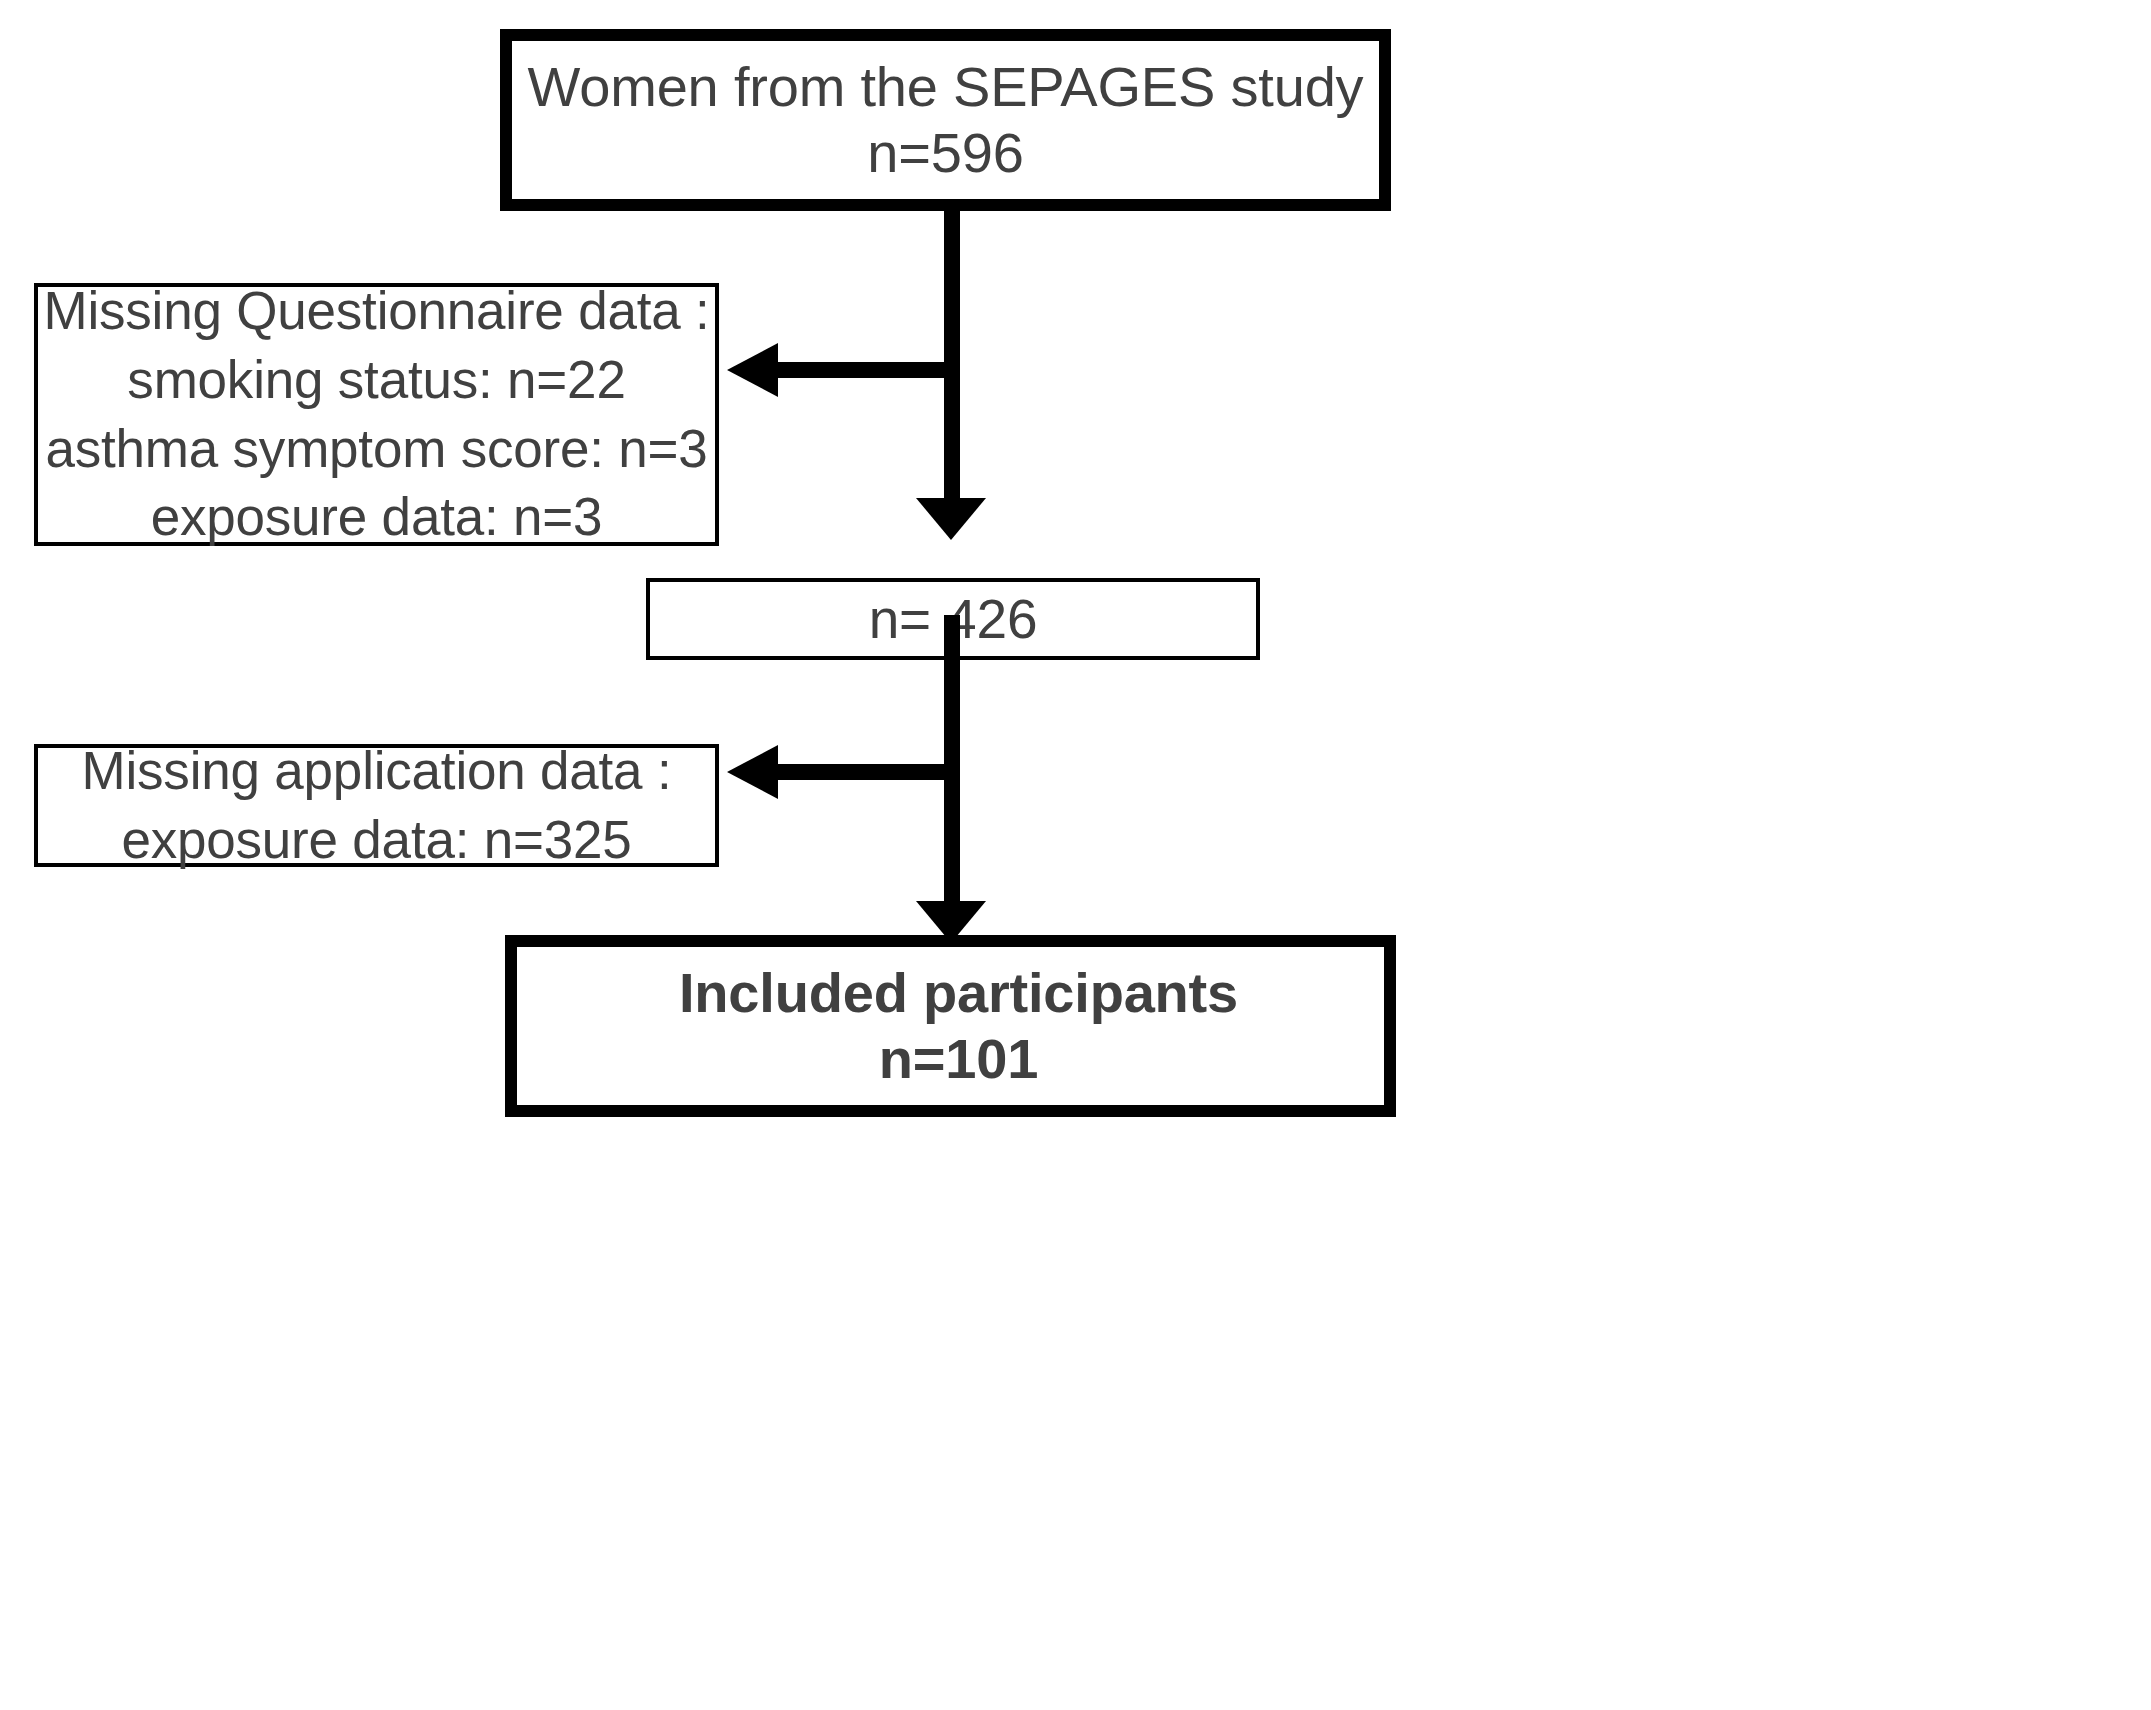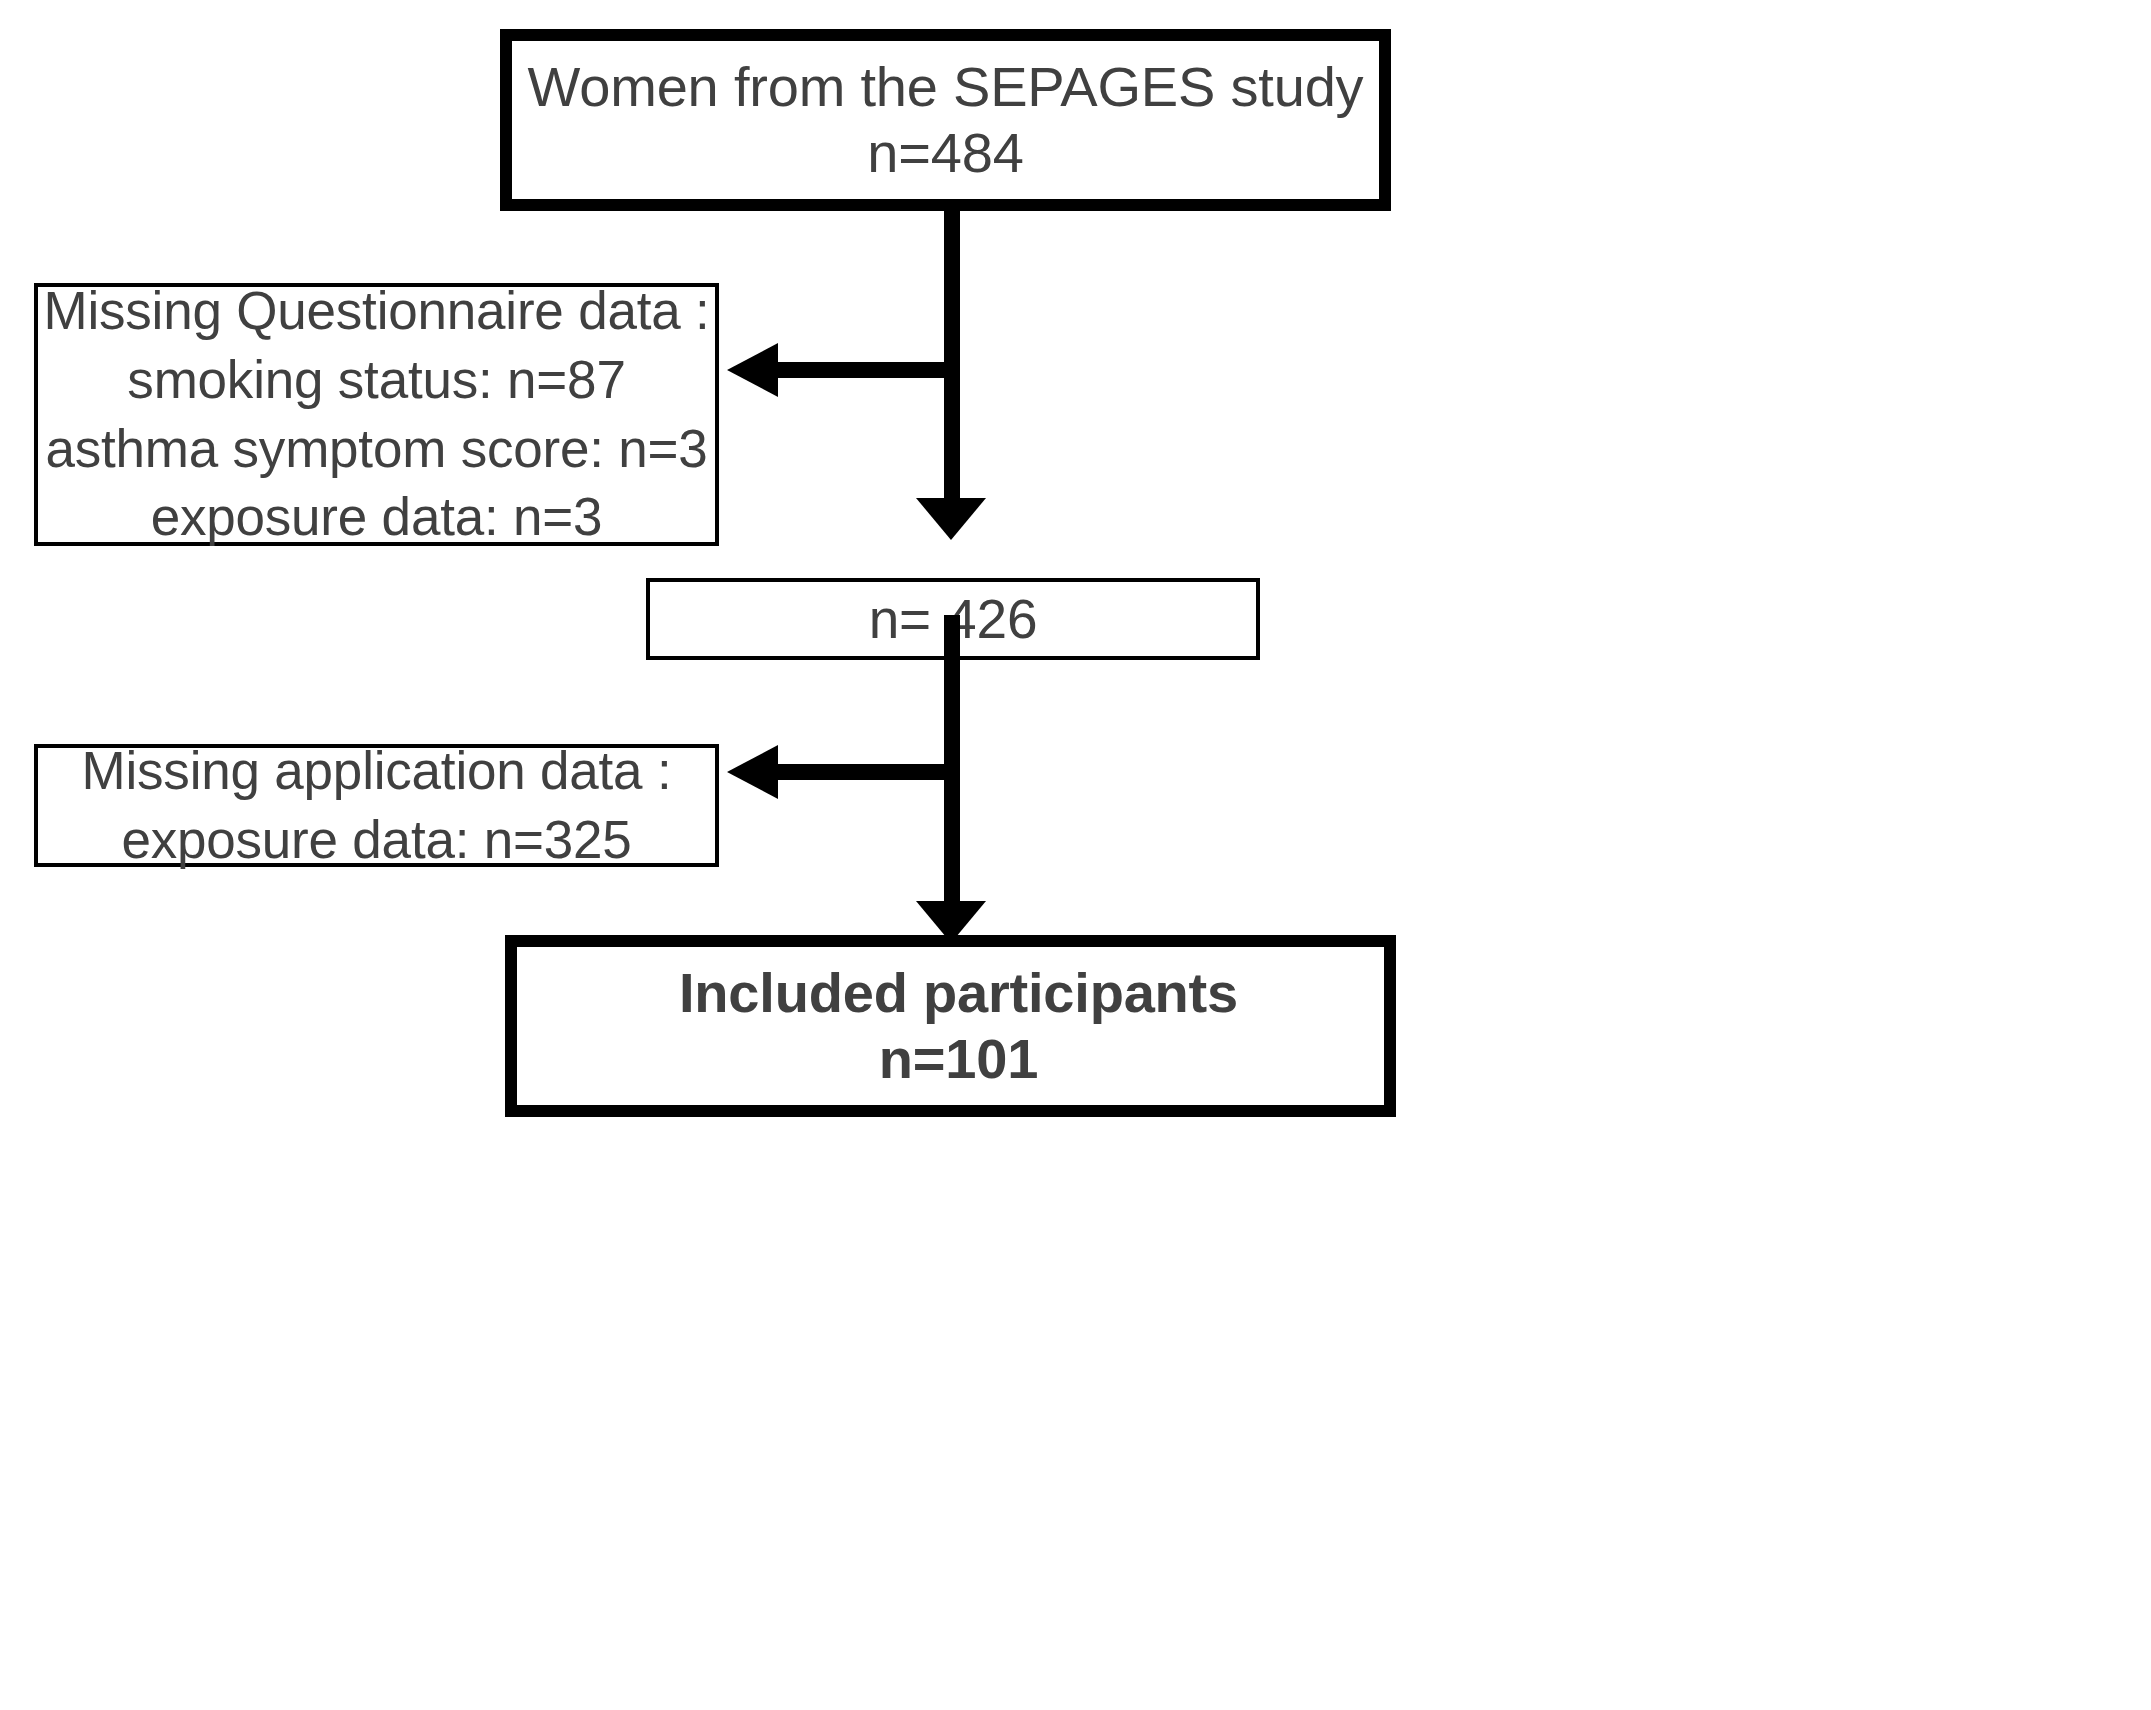--- a/index.html
+++ b/index.html
@@ -173,32 +173,32 @@
     border-right: 51px solid #000000;
   }
 </style>
 </head>
 <body>
 
 <div id="canvas">
 
   <div class="box box-thick" id="box-source">
     <div class="line">Women from the SEPAGES study</div>
-    <div class="line">n=484</div>
+    <div class="line">n=596</div>
   </div>
 
   <div class="vline" id="vline-1"></div>
   <div id="arrow-down-1"></div>
 
   <div class="hline" id="hline-1"></div>
   <div id="arrow-left-1"></div>
 
   <div class="box box-thin" id="box-exclusion-1">
     <div class="line">Missing Questionnaire data :</div>
-    <div class="line">smoking status: n=87</div>
+    <div class="line">smoking status: n=22</div>
     <div class="line">asthma symptom score: n=3</div>
     <div class="line">exposure data: n=3</div>
   </div>
 
   <div class="box box-thin" id="box-remaining">
     <div class="line">n= 426</div>
   </div>
 
   <div class="vline" id="vline-2"></div>
   <div id="arrow-down-2"></div>

